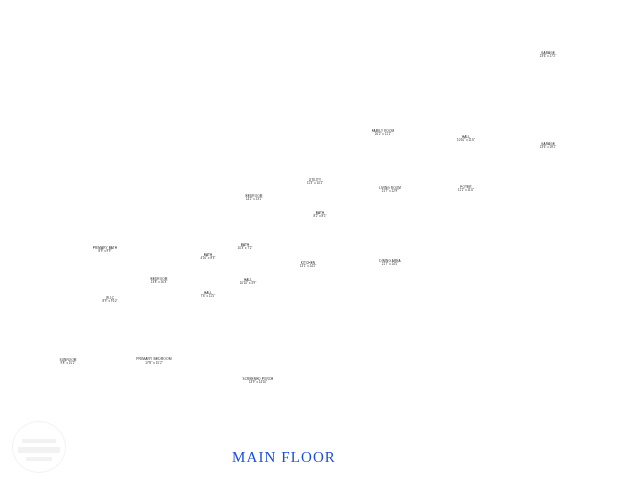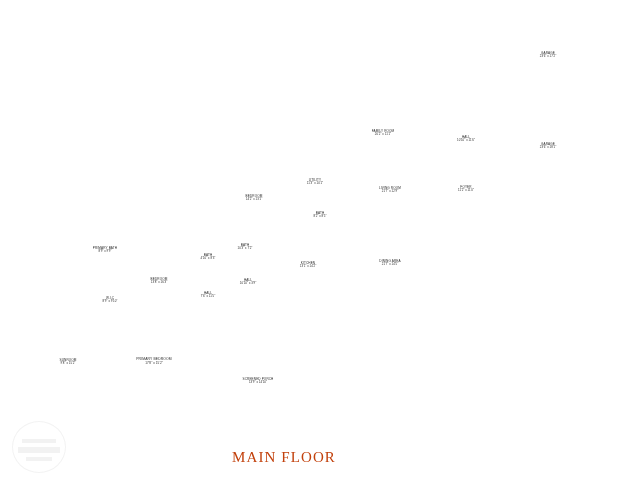--- a/index.html
+++ b/index.html
@@ -5,21 +5,21 @@
   html,body{margin:0;padding:0;background:#ffffff;}
   body{
     width:640px;height:480px;position:relative;overflow:hidden;
     font-family:"Liberation Sans", sans-serif;
     background:#ffffff;
   }
   #plan{position:absolute;left:0;top:0;width:640px;height:480px;}
   .title{
     position:absolute;left:0;top:449px;width:568px;text-align:center;
     font-family:"Liberation Serif", serif;
-    font-size:15px;letter-spacing:1.1px;color:#c2410c;
+    font-size:15px;letter-spacing:1.1px;color:#1d4ed8;
   }
   
   .rlabel{
     position:absolute;text-align:center;color:#2a2a2a;
     transform:translate(-50%,-50%);
     line-height:1.12;white-space:nowrap;pointer-events:none;
   }
   .rlabel .nm{font-size:3.1px;letter-spacing:.12px;display:block;}
   .rlabel .dm{font-size:2.9px;letter-spacing:.05px;display:block;}
   .rlabel.big .nm{font-size:3.4px;}

